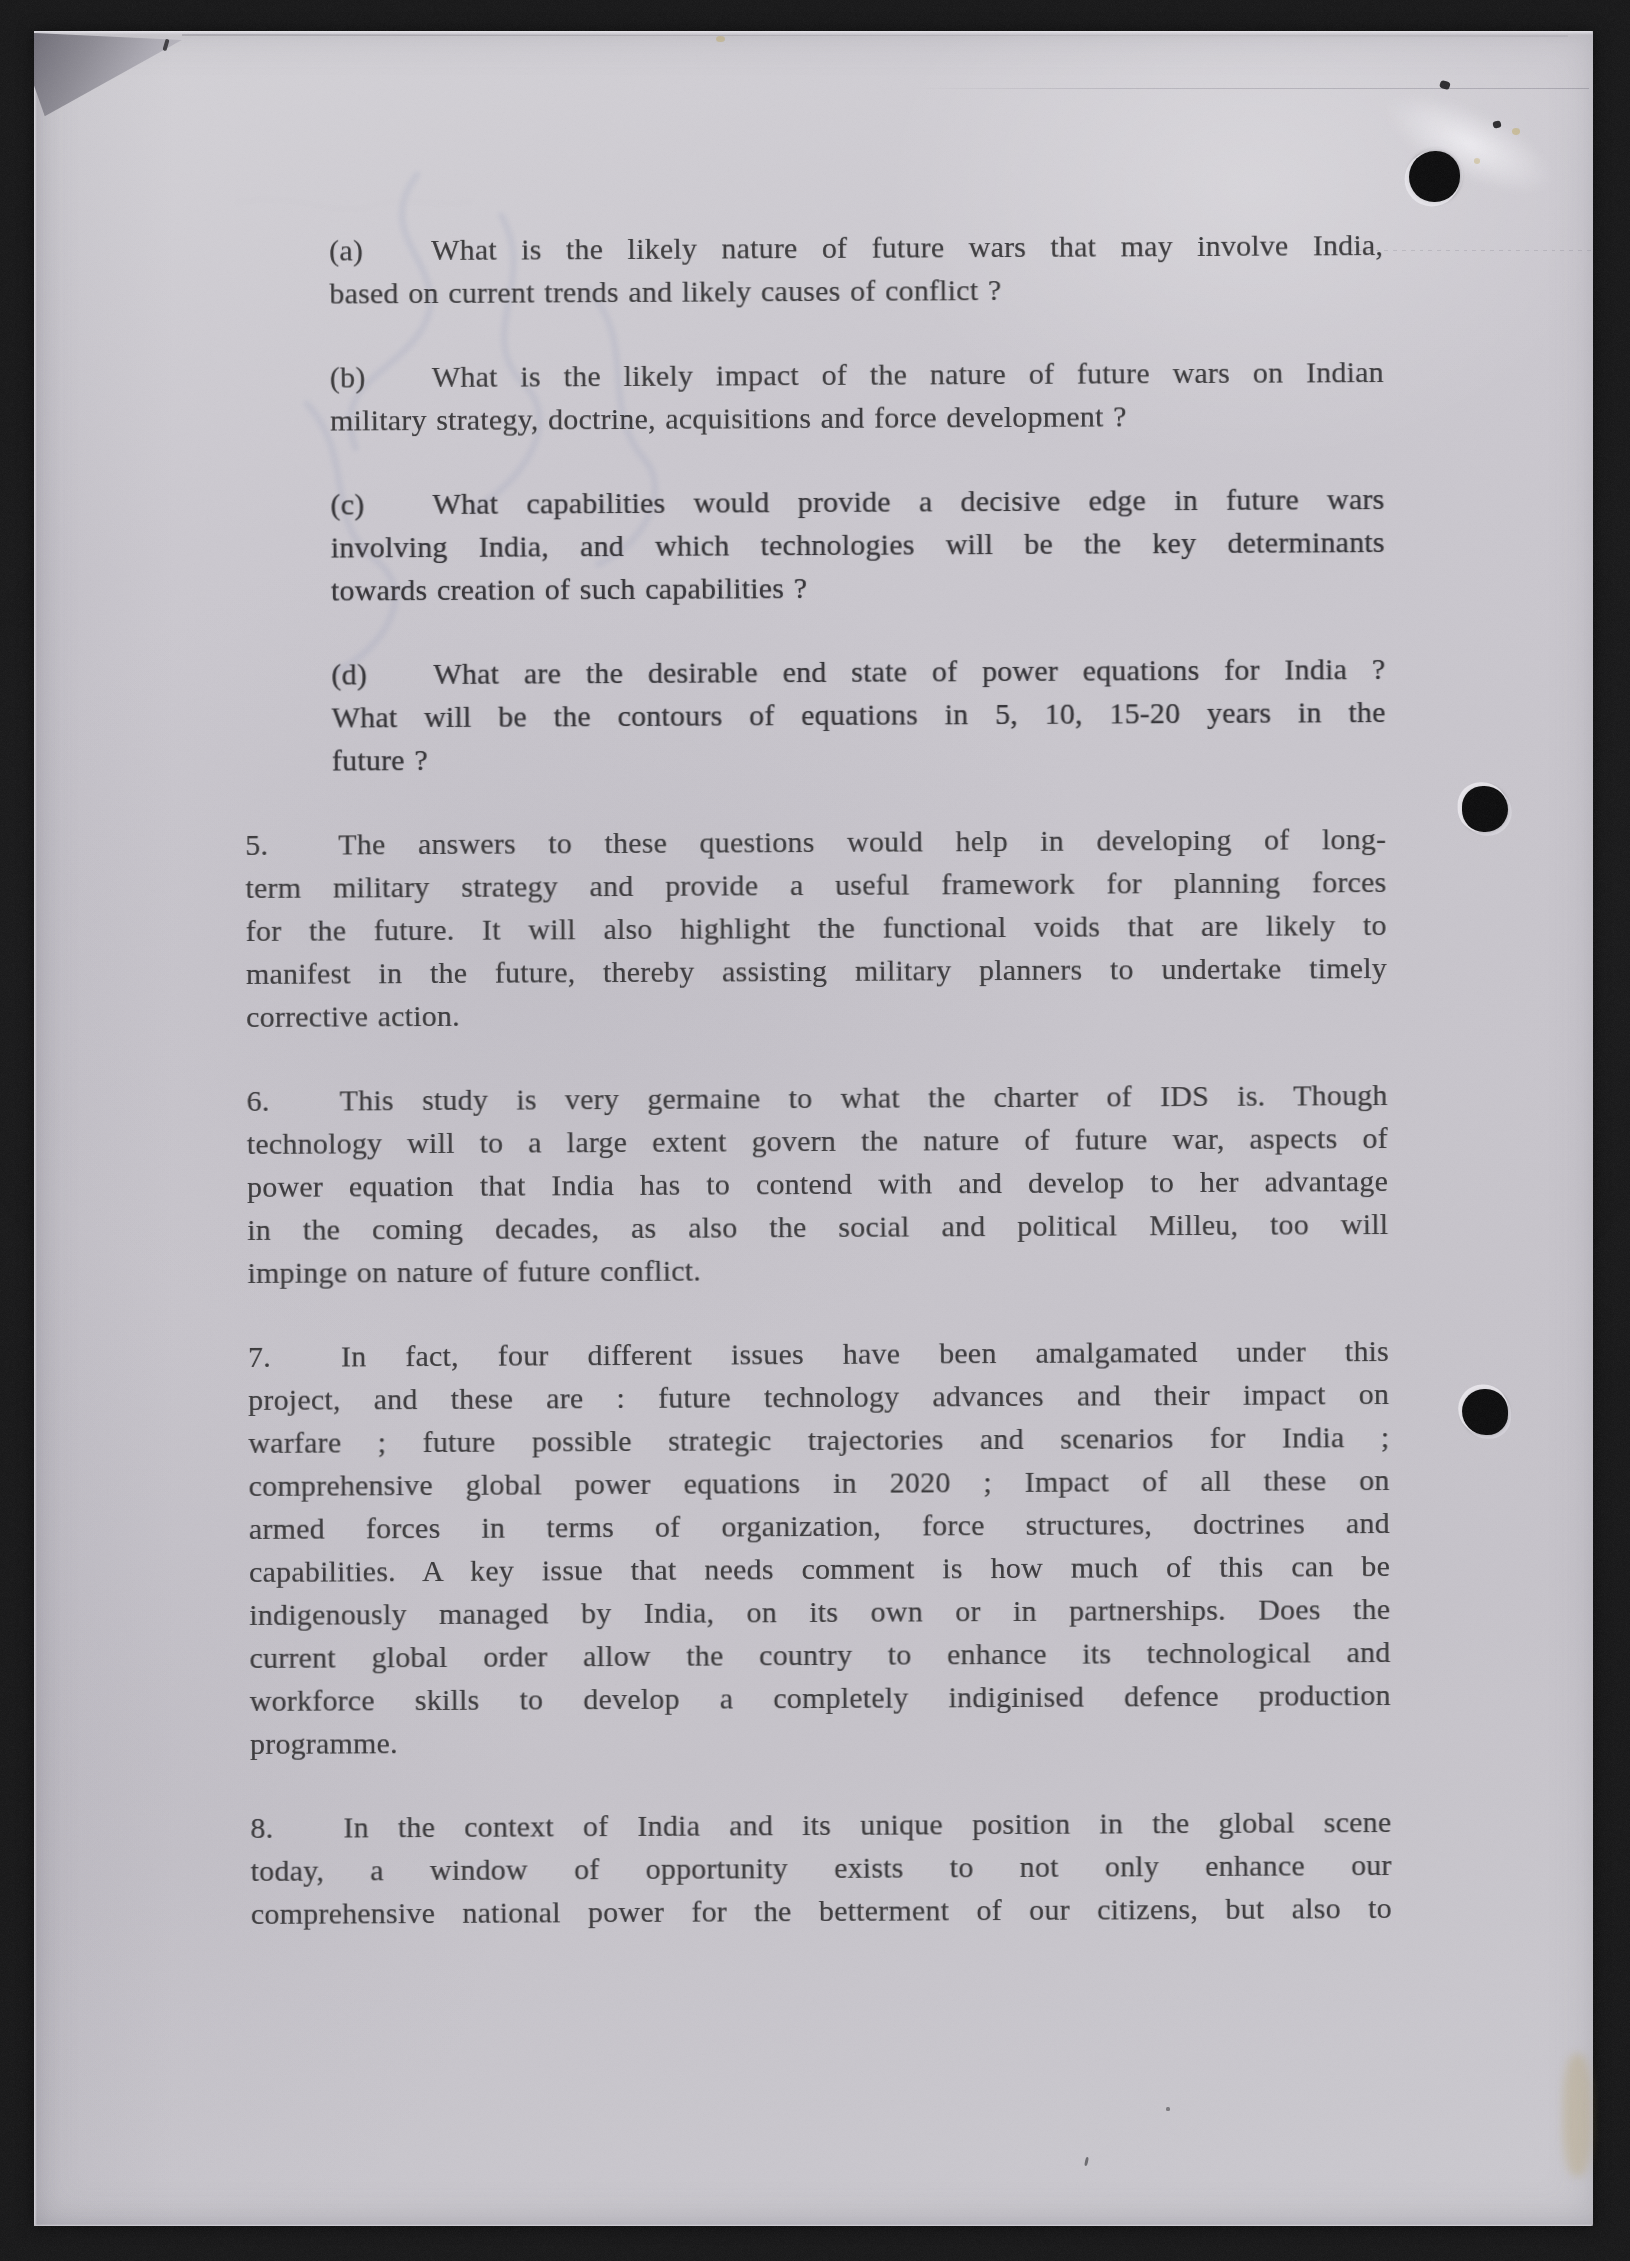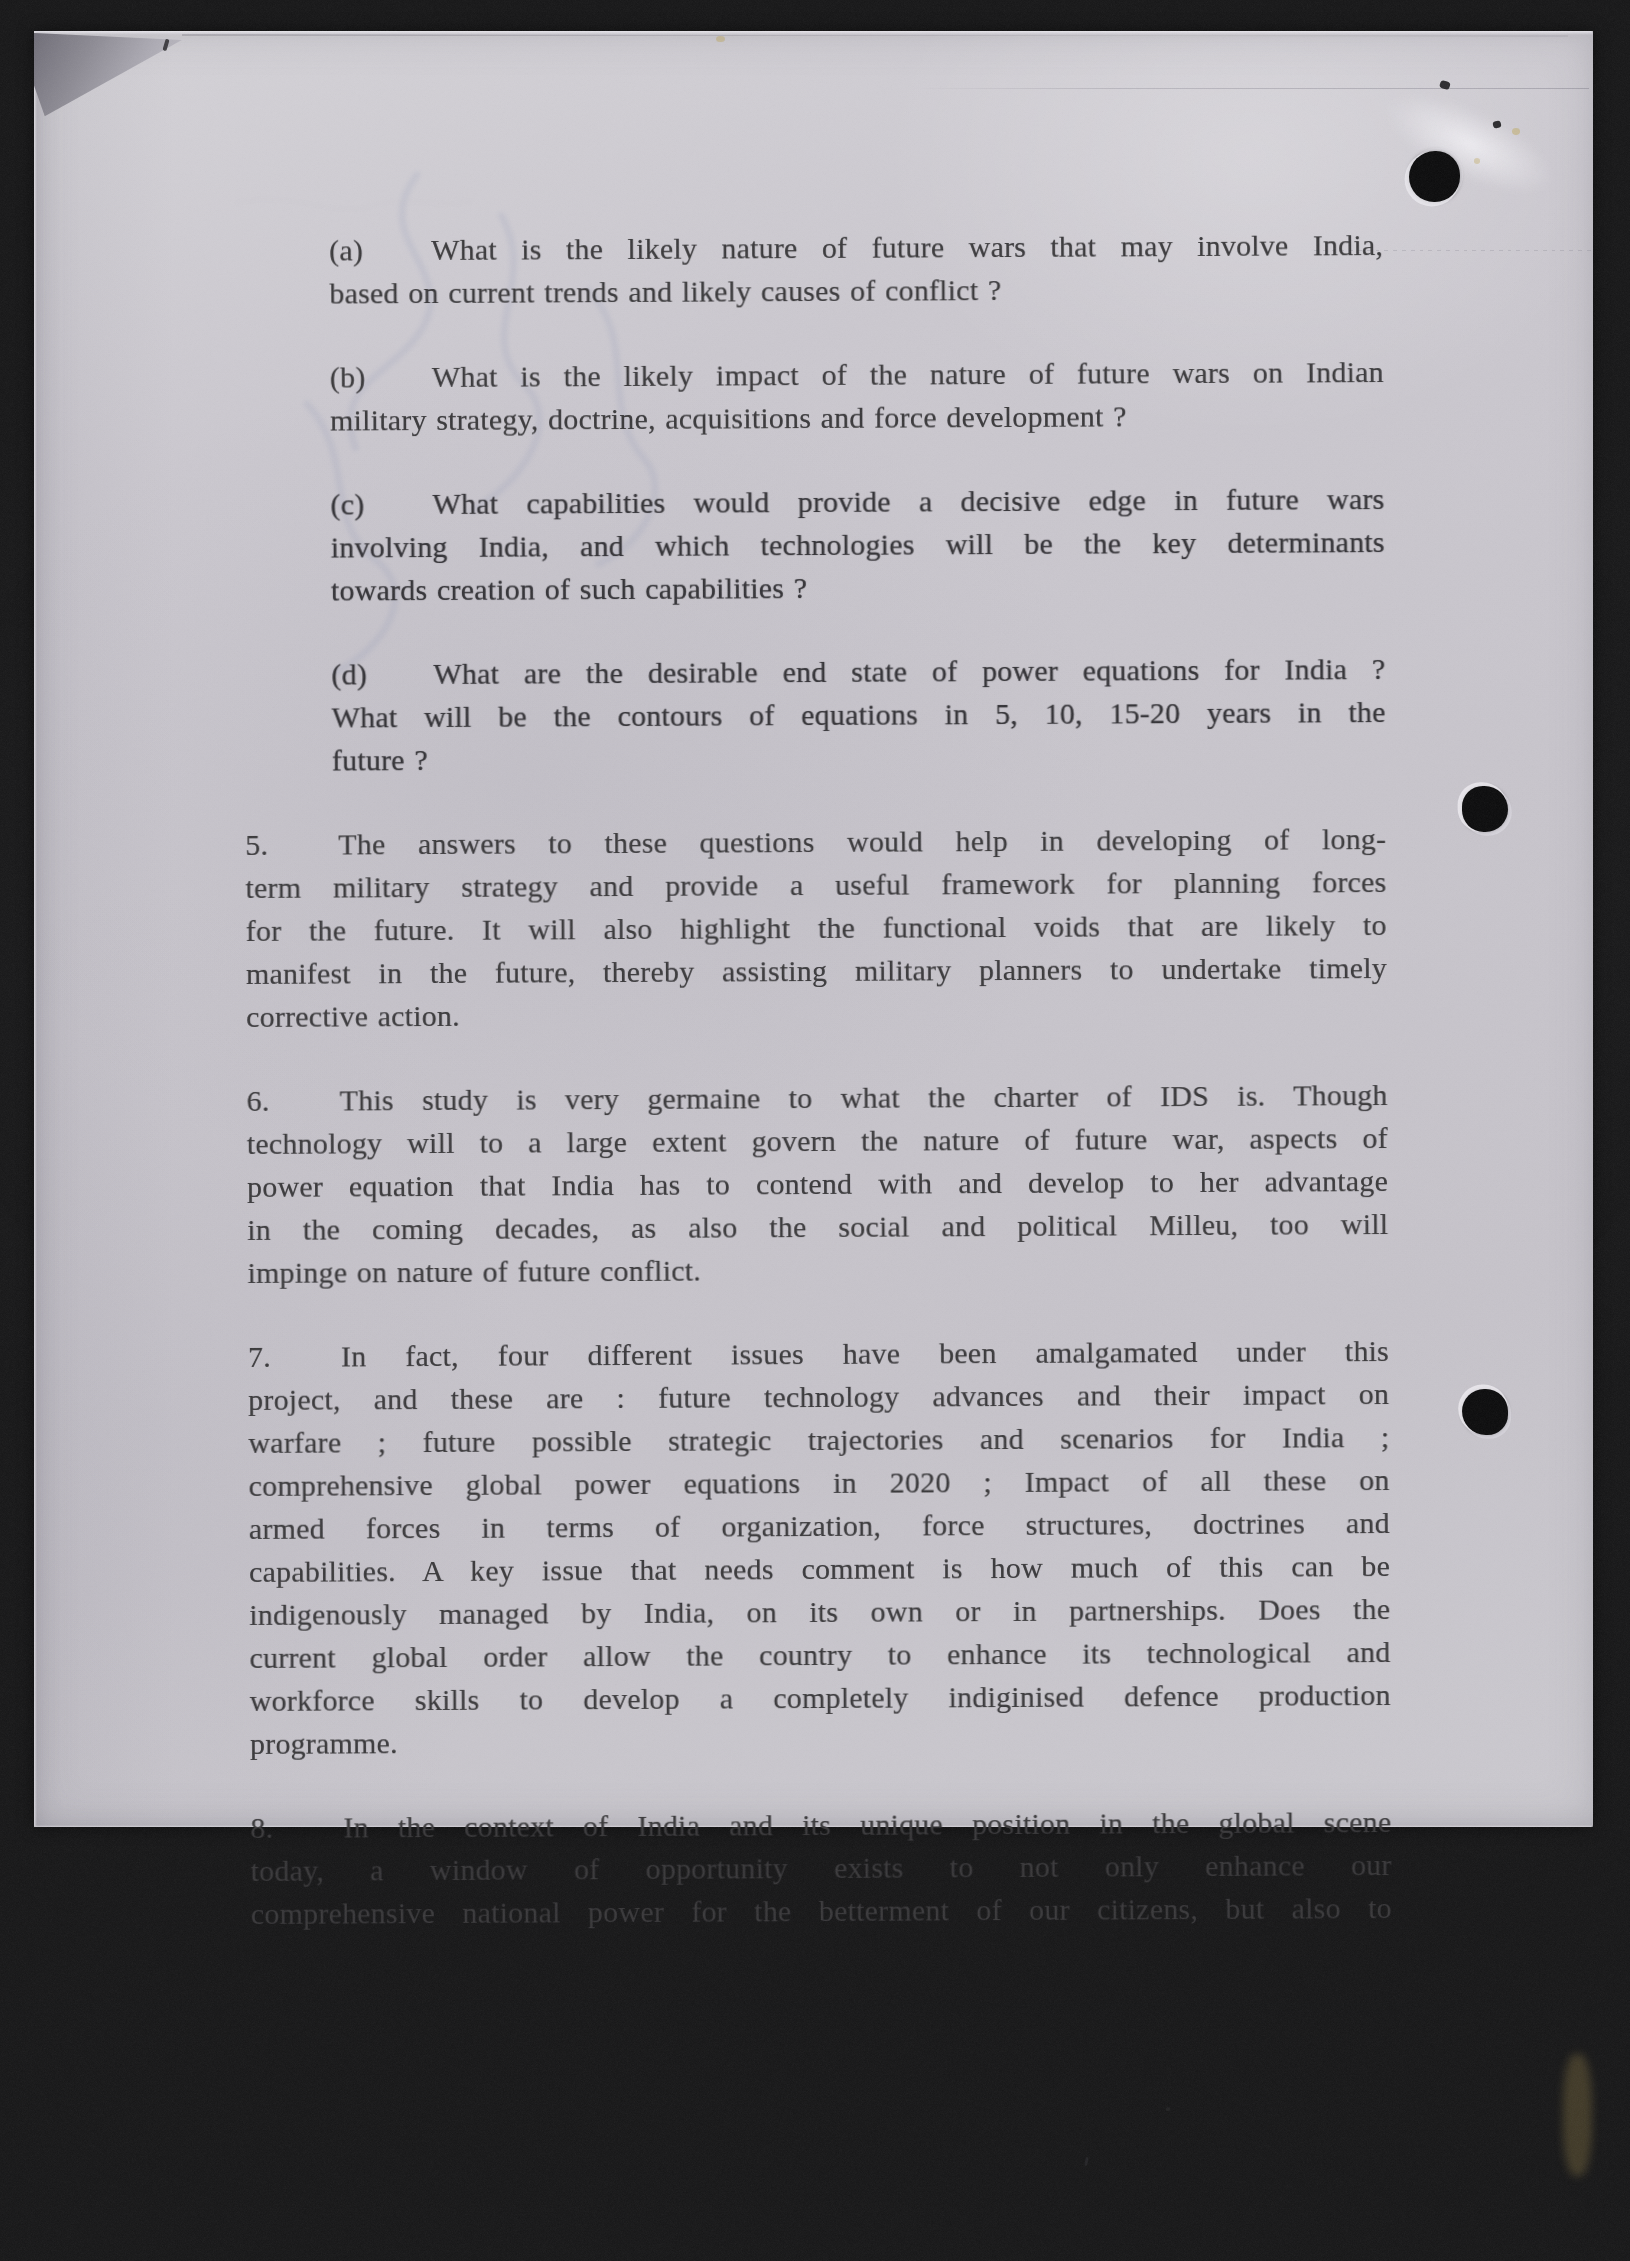--- a/index.html
+++ b/index.html
@@ -5,21 +5,21 @@
   html,body{margin:0;padding:0;}
   body{
     width:1631px;height:2261px;position:relative;overflow:hidden;
     background:
       radial-gradient(1380px 1004px at 50% 40%, rgba(60,60,64,0.18), transparent 75%),
       #161617;
     font-family:"Liberation Serif", serif;
   }
   
   .paper{
-    position:absolute;left:34px;top:31px;width:1559px;height:1796px;
+    position:absolute;left:34px;top:31px;width:1559px;height:2195px;
     border-radius:2.5px;
     background:
       radial-gradient(596px 452px at 78% 7%, rgba(255,255,255,0.22), transparent 62%),
       radial-gradient(815px 596px at 32% 42%, rgba(132,130,144,0.10), transparent 72%),
       radial-gradient(533px 784px at 8% 78%, rgba(142,140,154,0.09), transparent 70%),
       linear-gradient(90deg, rgba(118,116,128,0.10), transparent 9%),
       linear-gradient(168deg,#d4d2d7 0%,#cbc8cf 22%,#c8c5cc 48%,#c6c3ca 74%,#cbc9cf 100%);
     box-shadow:
       inset 0 0 44px rgba(106,104,116,0.22),
       inset 7.5px -5px 28px -14px rgba(86,84,98,0.35),

